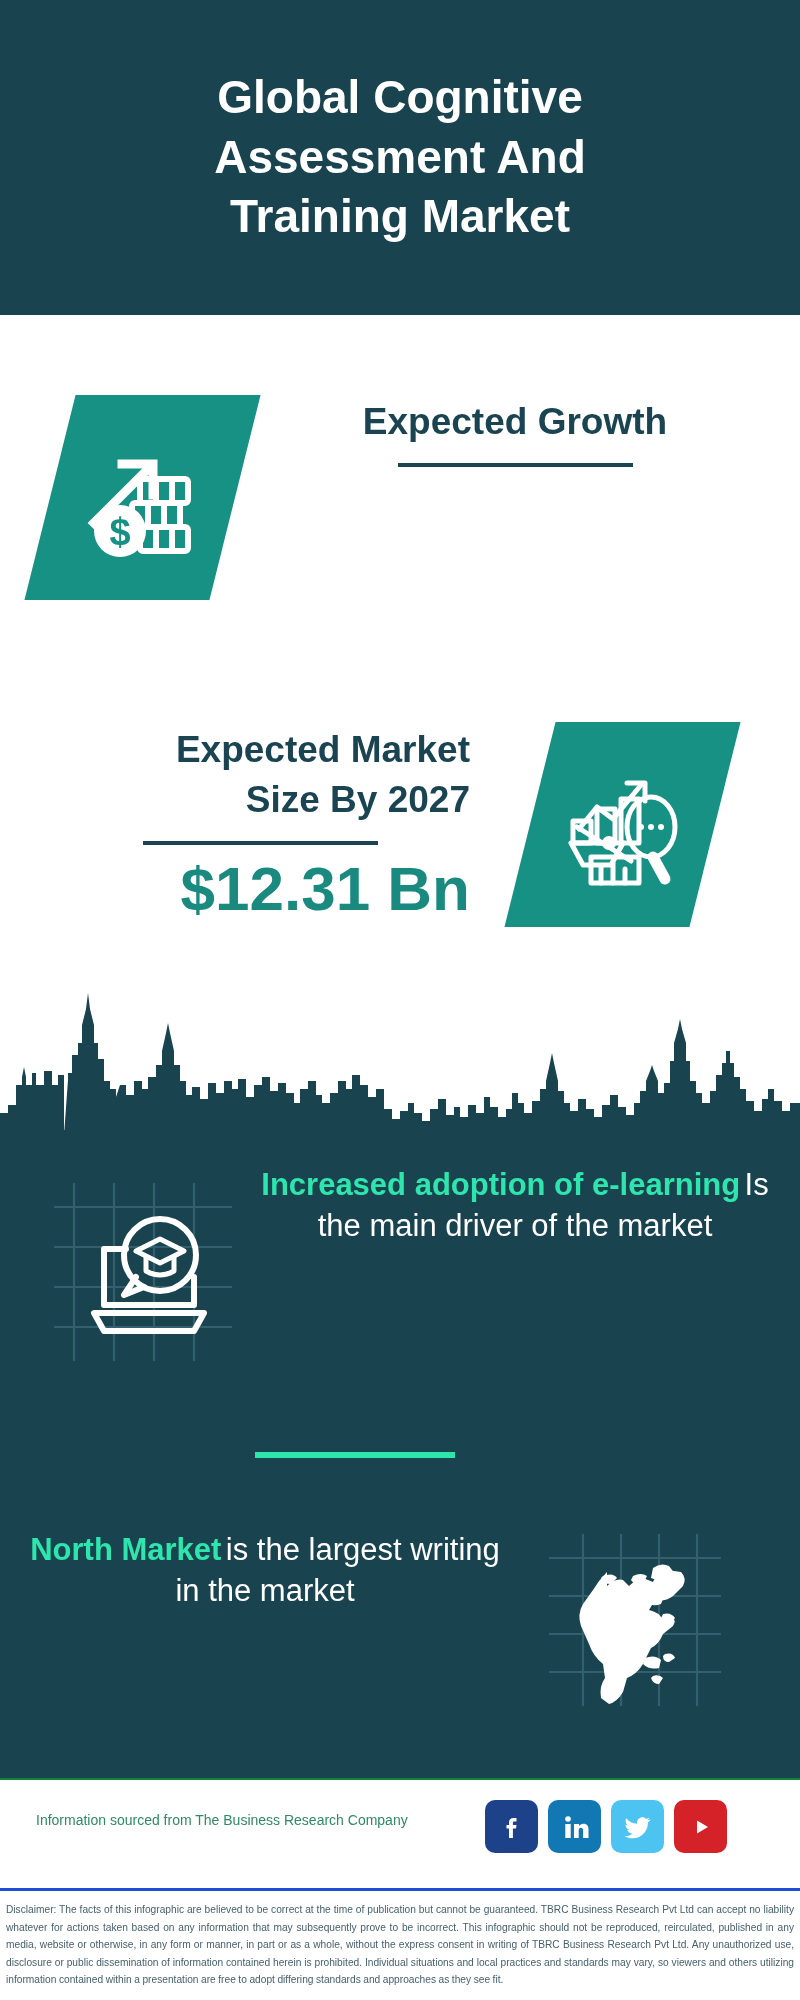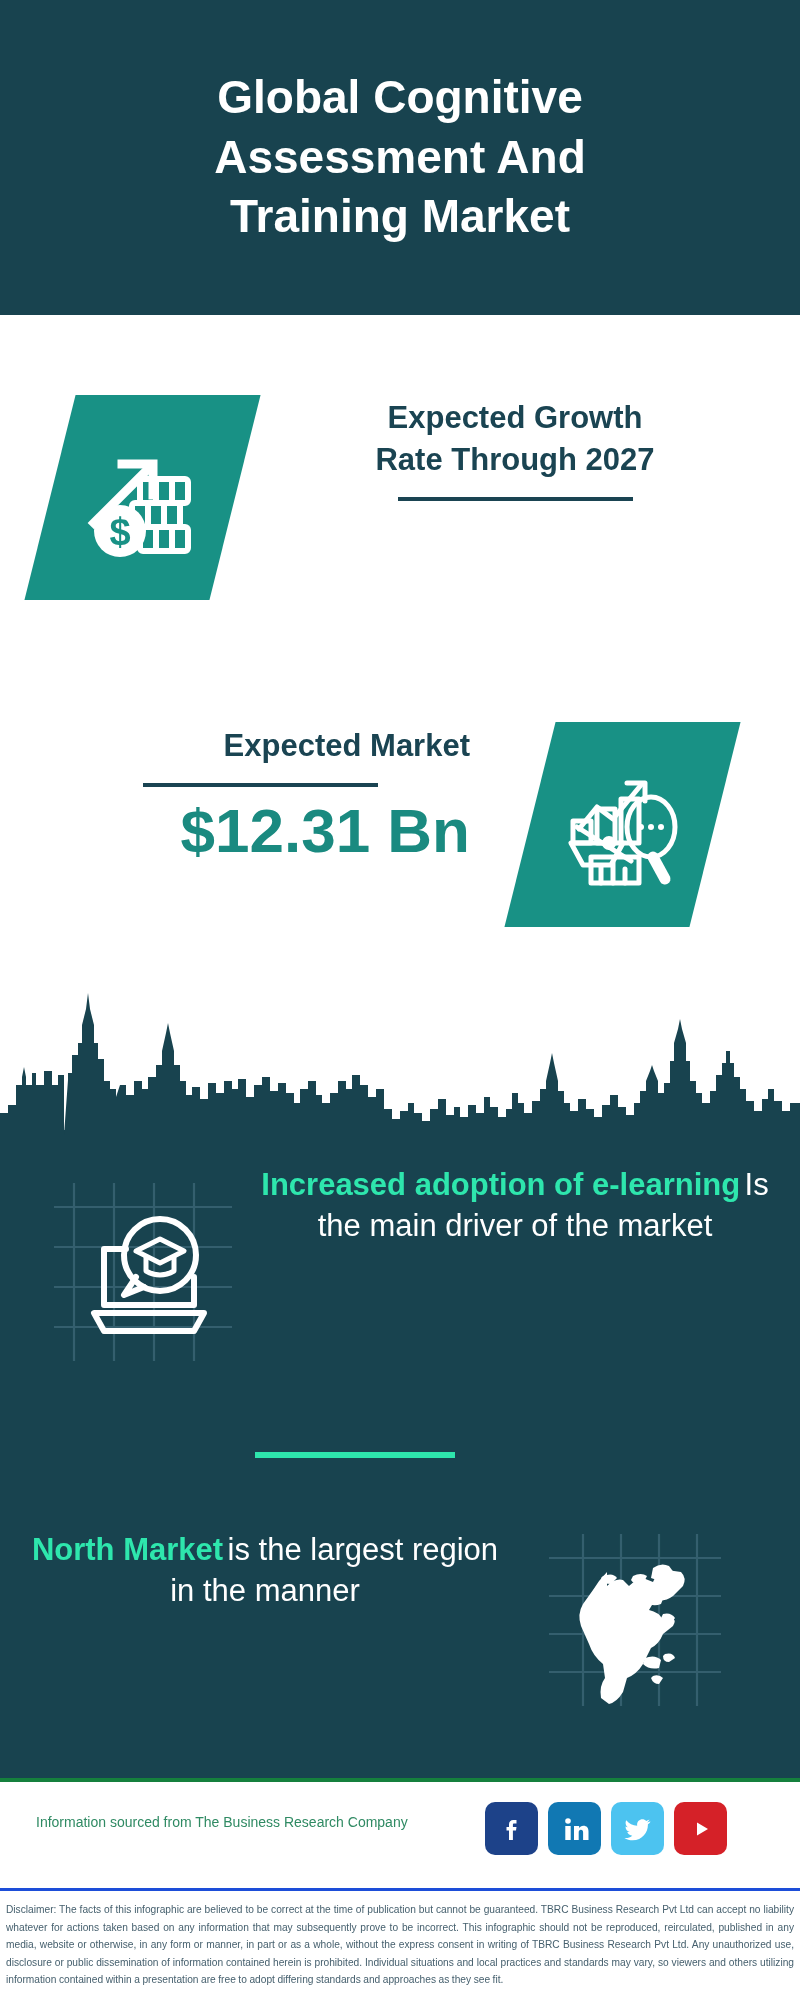--- a/index.html
+++ b/index.html
@@ -33,21 +33,21 @@
   .para {
     background:#189185;
     position:absolute;
     transform:skewX(-14deg);
   }
   .para-inner { transform:skewX(14deg); width:100%; height:100%; display:flex; align-items:center; justify-content:center; }
   .para1 { left:50px; top:80px; width:185px; height:205px; }
 
   .stat1-text { position:absolute; left:285px; top:82px; width:460px; text-align:center; }
   .stat-label {
-    color:#1a4452; font-size:31px; font-weight:bold; line-height:1.35;
+    color:#1a4452; font-size:37px; font-weight:bold; line-height:1.35;
   }
   .rule-dark { width:235px; height:4px; background:#1a4452; margin:16px auto 10px; }
   .stat-value-teal { color:#1a8a80; font-size:62px; font-weight:bold; line-height:1.1; }
 
   
   .stat2 { position:absolute; left:0; top:660px; width:800px; height:340px; }
   .stat2-text { position:absolute; left:50px; top:65px; width:420px; text-align:right; }
   .para2 { left:530px; top:62px; width:185px; height:205px; }
 
   
@@ -80,21 +80,21 @@
 
   
   .region { position:absolute; left:0; top:1520px; width:800px; height:230px; }
   .region-text { position:absolute; left:30px; top:10px; width:470px; text-align:center; }
   .region-icon { left:545px; top:10px; width:180px; height:180px; }
 
   
   .footer {
     position:absolute; left:0; top:1778px; width:800px; height:110px;
     background:#ffffff;
-    border-top:4px solid #15803d;
+    border-top:2px solid #15803d;
   }
   .footer-text {
     position:absolute; left:36px; top:28px; width:440px;
     color:#2f8a63; font-size:14px; line-height:1.75;
   }
   .footer-text div { white-space:nowrap; }
   .social-row {
     position:absolute; left:485px; top:20px;
     display:flex; gap:10px; align-items:center;
   }
@@ -150,28 +150,28 @@
               <line x1="94" y1="96" x2="94" y2="120"></line>
             </g>
             <circle cx="42" cy="100" r="26" fill="#ffffff"></circle>
             <text x="42" y="114" font-family="'Liberation Sans',sans-serif" font-size="38" font-weight="bold" fill="#189185" text-anchor="middle">$</text>
           </svg>
         </span>
       </div>
     </div>
     <div class="stat1-text">
       <div class="stat-label">Expected Growth</div>
-      <div class="stat-label">Rate Through 2027</div>
       <div class="rule-dark"></div>
     </div>
   </div>
 
   <div class="stat2">
     <div class="stat2-text">
       <div class="stat-label">Expected Market</div>
+      <div class="stat-label">Size By 2027</div>
       <div class="rule-dark"></div>
       <div class="stat-value-teal">$12.31 Bn</div>
     </div>
     <div class="para para2">
       <div class="para-inner">
         <span>
           <svg width="132" height="132" viewBox="0 0 132 132">
             <g fill="none" stroke="#ffffff" stroke-width="5" stroke-linejoin="round" stroke-linecap="round">
               <polyline points="22,72 40,50 56,62 84,28"></polyline>
               <polyline points="70,26 88,26 88,44"></polyline>
@@ -236,21 +236,21 @@
       <span class="hl-green">Increased adoption of e-learning</span>
       <span class="body-white">Is the main driver of the market</span>
     </div>
   </div>
 
   <div class="divider-green"></div>
 
   <div class="region">
     <div class="region-text">
       <span class="hl-green">North Market</span>
-      <span class="body-white">is the largest region in the manner</span>
+      <span class="body-white">is the largest writing in the market</span>
     </div>
     <div class="icon-grid-box region-icon">
       <svg width="180" height="180" viewBox="0 0 180 180">
         <g stroke="#3a6574" stroke-width="2.2" opacity="0.85">
           <line x1="38" y1="4" x2="38" y2="176"></line>
           <line x1="76" y1="4" x2="76" y2="176"></line>
           <line x1="114" y1="4" x2="114" y2="176"></line>
           <line x1="152" y1="4" x2="152" y2="176"></line>
           <line x1="4" y1="28" x2="176" y2="28"></line>
           <line x1="4" y1="66" x2="176" y2="66"></line>

